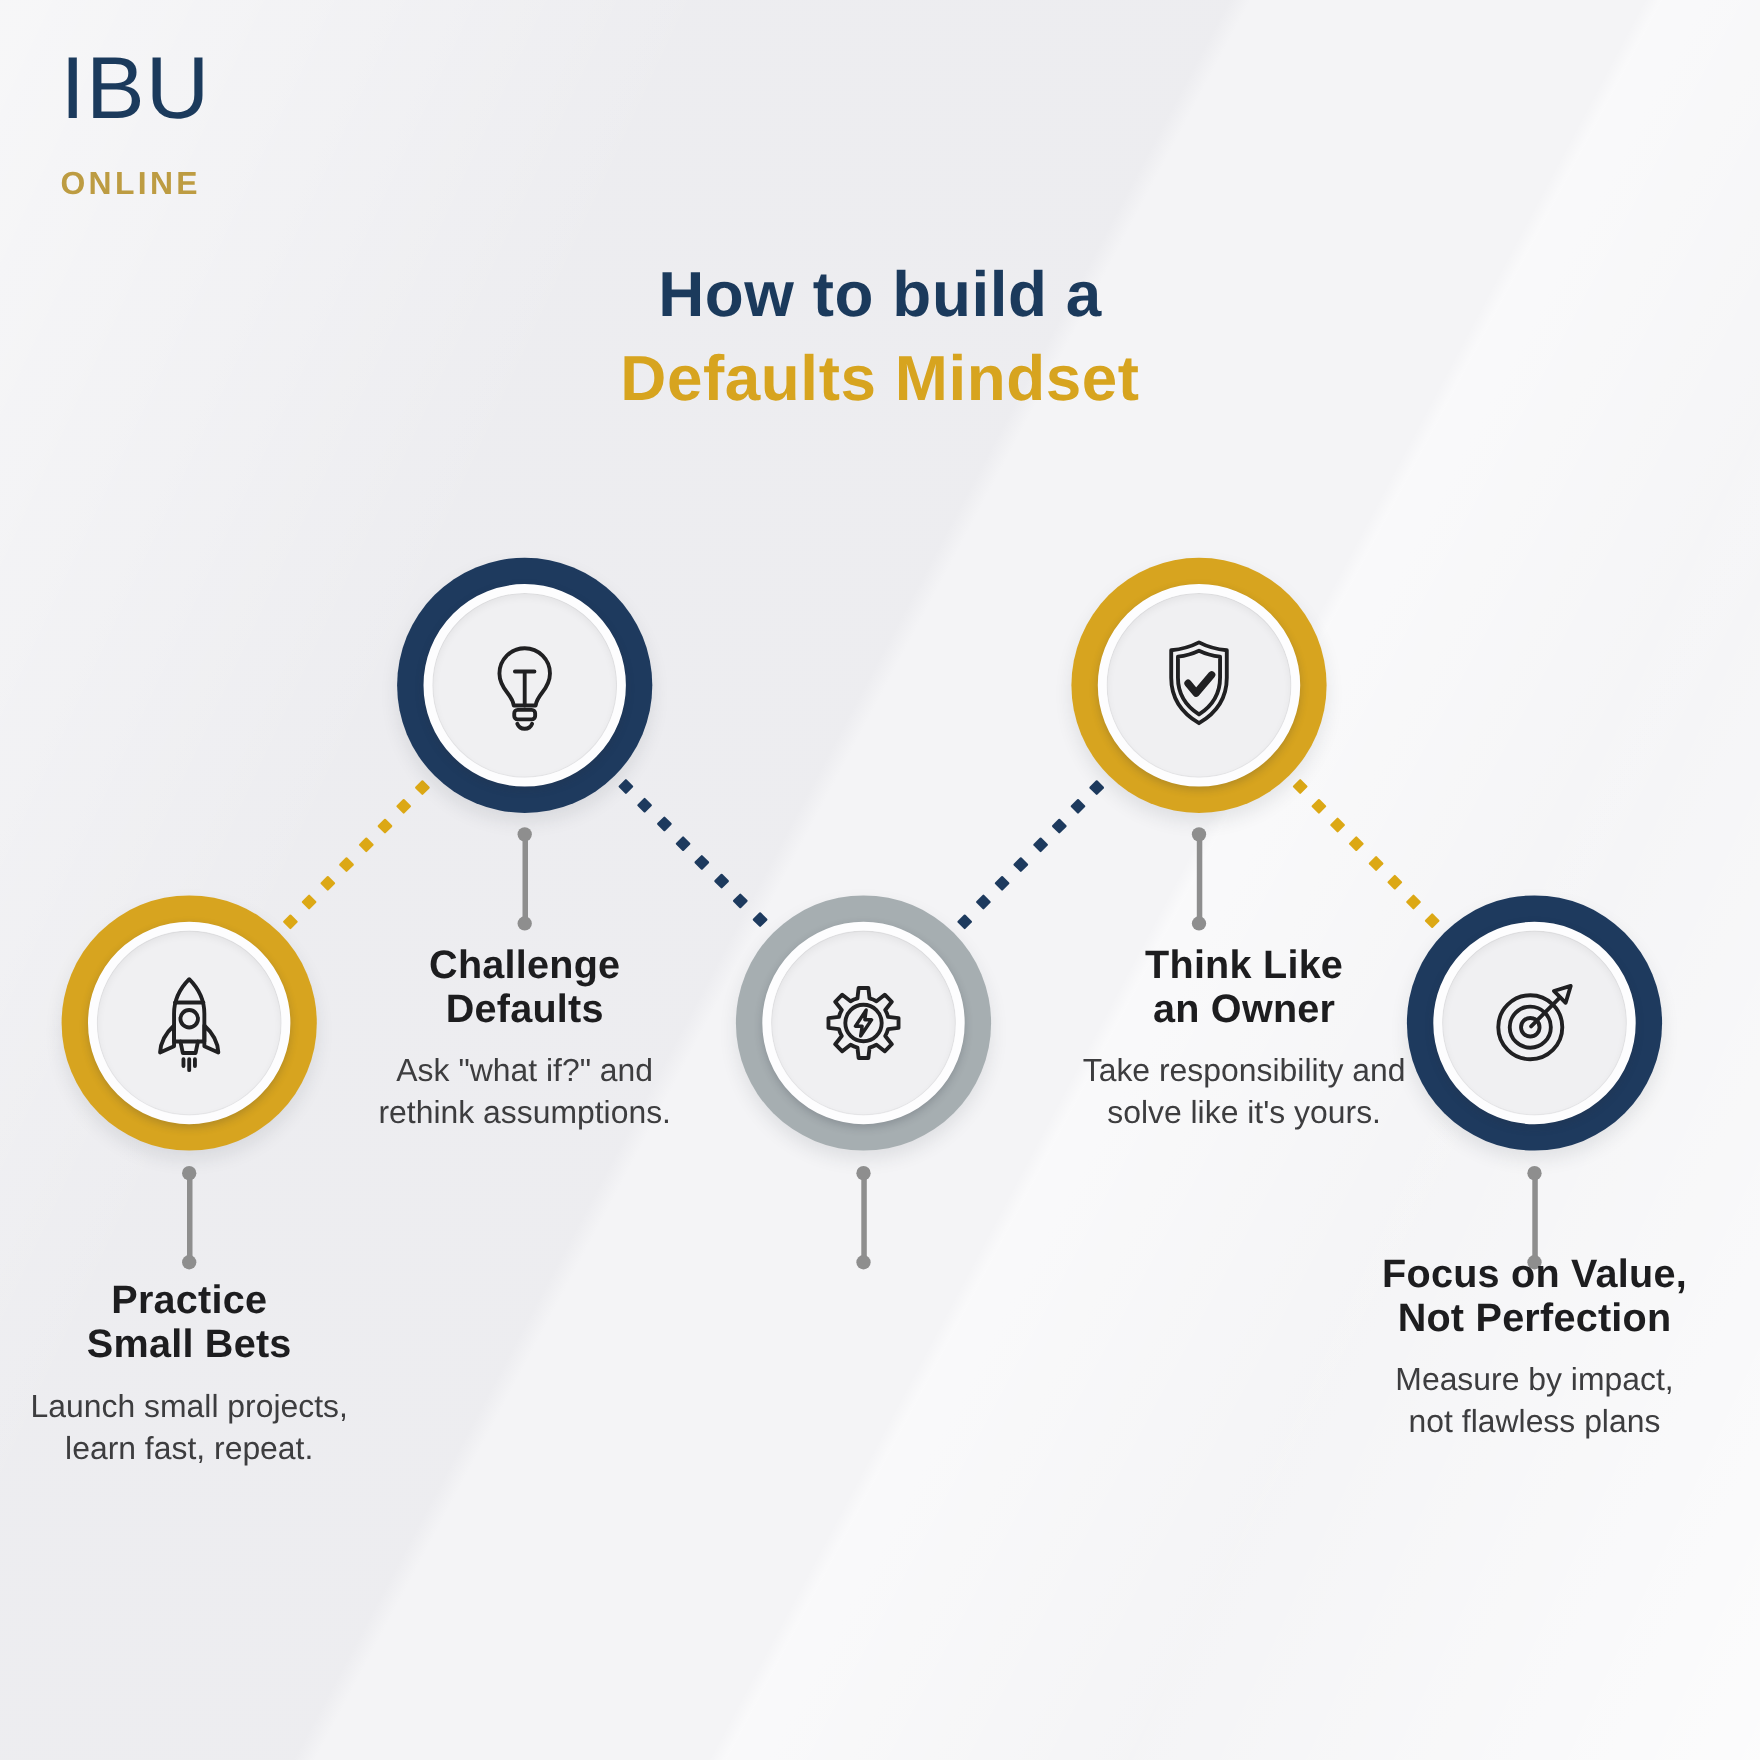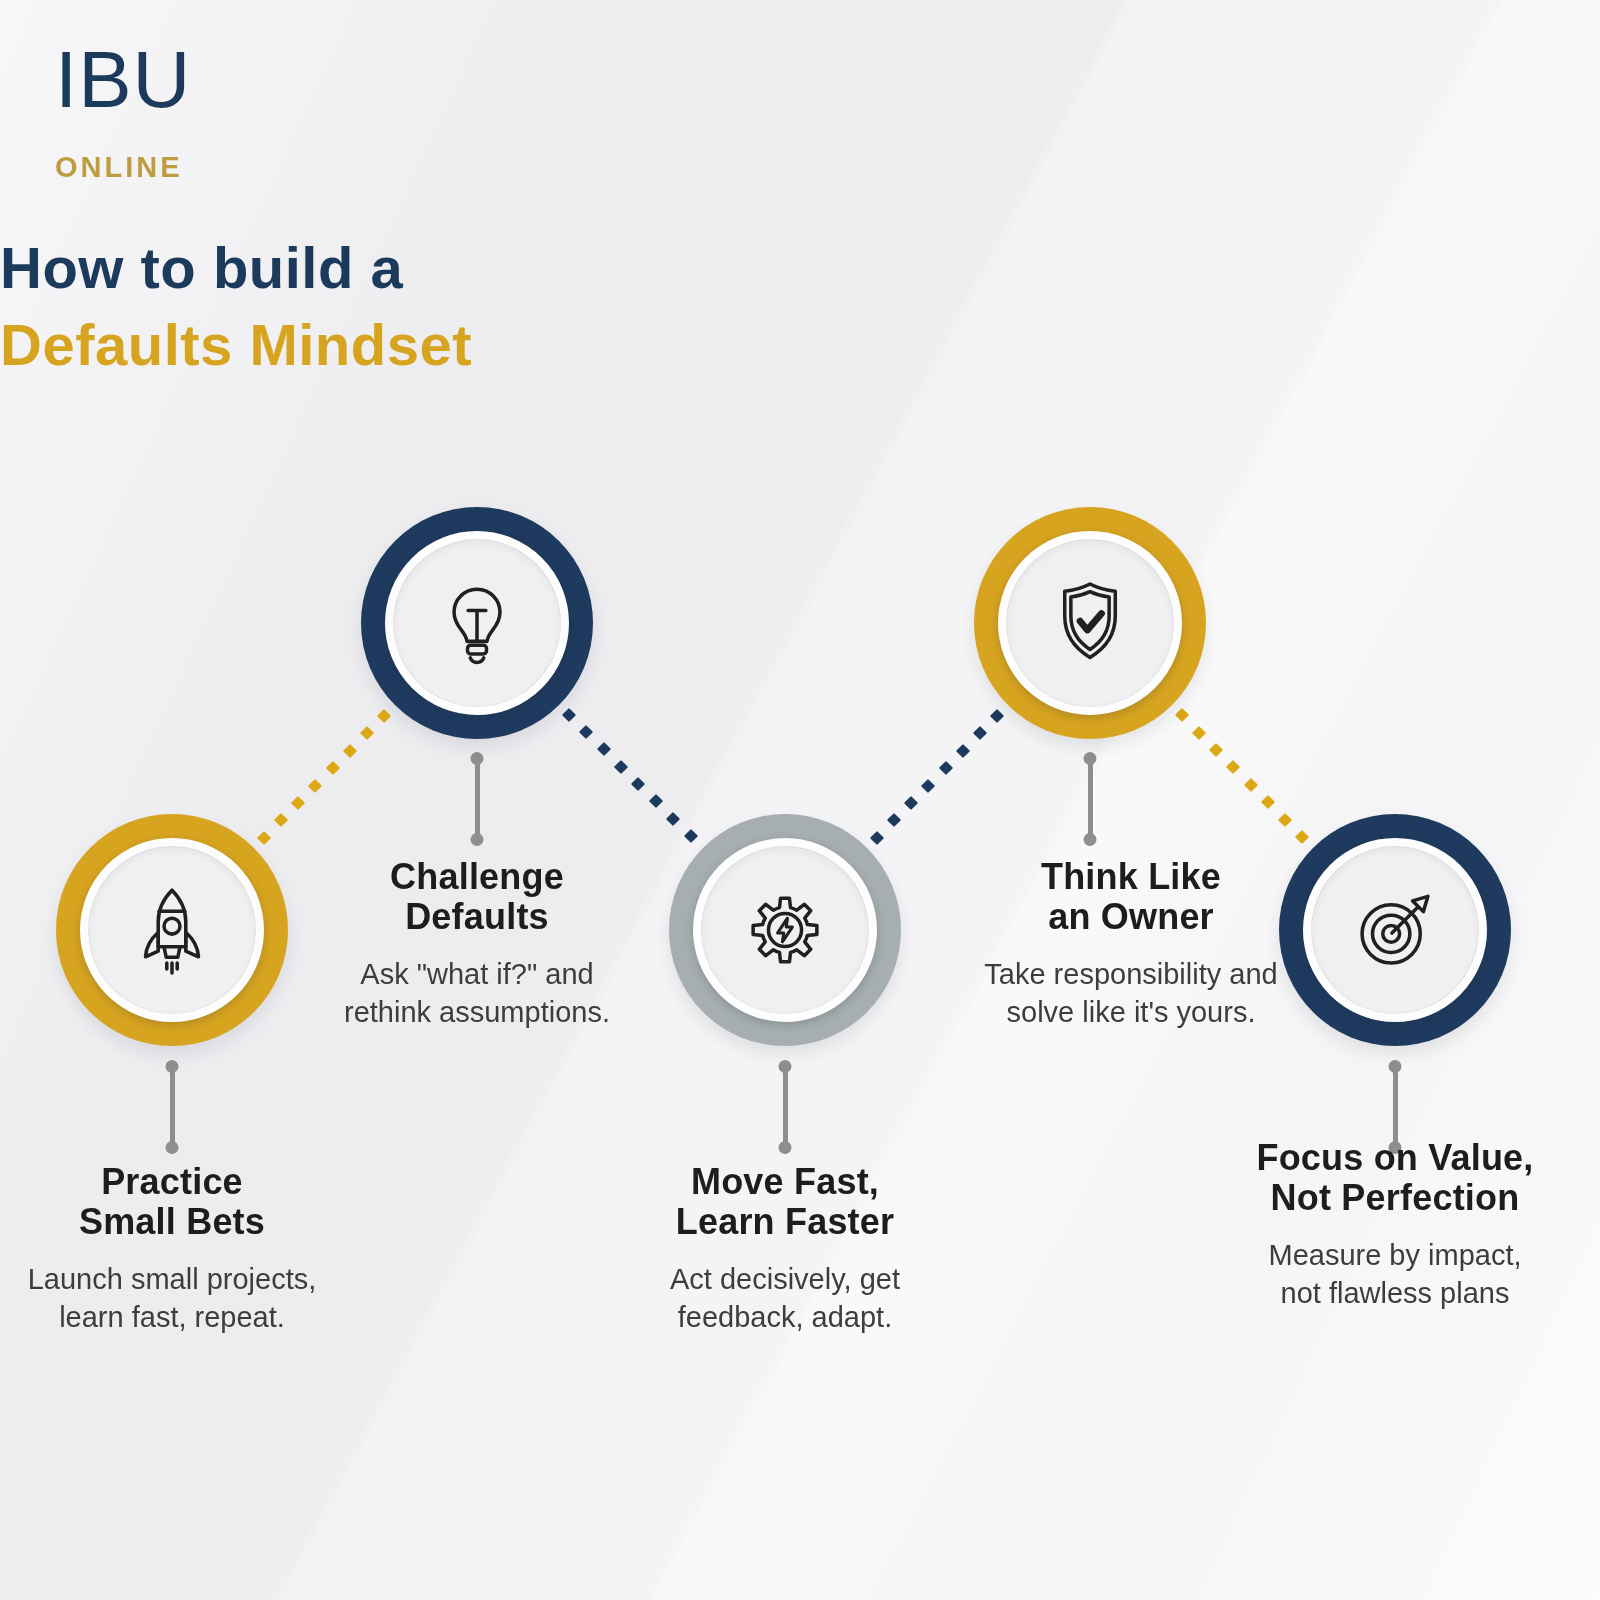--- a/index.html
+++ b/index.html
@@ -37,21 +37,21 @@
   .pre{white-space:pre-line;}
 
   
   .logo{position:absolute;left:55px;top:42px;display:flex;gap:40px;align-items:flex-start;}
   .logo-left{display:flex;flex-direction:column;align-items:flex-start;gap:30px;}
   .logo-acronym{font-size:80px;line-height:.95;font-weight:500;letter-spacing:1px;color:var(--title-navy);}
   .logo-online{font-size:29px;font-weight:700;letter-spacing:3px;color:var(--logo-gold);margin-top:3px;}
   .logo-name{font-size:30px;line-height:1.14;font-weight:400;color:var(--logo-navy);margin-top:14px;}
 
   
-  .main-title{position:absolute;left:0;top:234px;width:100%;text-align:left;font-weight:700;}
+  .main-title{position:absolute;left:0;top:234px;width:100%;text-align:center;font-weight:700;}
   .main-title .t1{font-size:58px;color:var(--title-navy);letter-spacing:.5px;}
   .main-title .t2{font-size:58px;color:var(--gold);letter-spacing:.5px;margin-top:10px;}
 
   
   .connector{position:absolute;inset:0;pointer-events:none;}
   .connector.gold{color:#dca815;}
   .connector.navy{color:#1d3a5e;}
   .diamond{position:absolute;width:10px;height:10px;background:currentColor;transform:rotate(45deg);border-radius:1px;}
 
   
@@ -225,26 +225,20 @@
 learn fast, repeat.</div>
   </div>
 
   <div class="step-text" style="left:287px;top:857px;">
     <div class="step-title pre">Challenge
 Defaults</div>
     <div class="step-desc pre">Ask "what if?" and
 rethink assumptions.</div>
   </div>
 
-  <div class="step-text" style="left:595px;top:1162px;">
-    <div class="step-title pre">Move Fast,
-Learn Faster</div>
-    <div class="step-desc pre">Act decisively, get
-feedback, adapt.</div>
-  </div>
 
   <div class="step-text" style="left:941px;top:857px;">
     <div class="step-title pre">Think Like
 an Owner</div>
     <div class="step-desc pre">Take responsibility and
 solve like it's yours.</div>
   </div>
 
   <div class="step-text" style="left:1205px;top:1138px;">
     <div class="step-title pre">Focus on Value,

